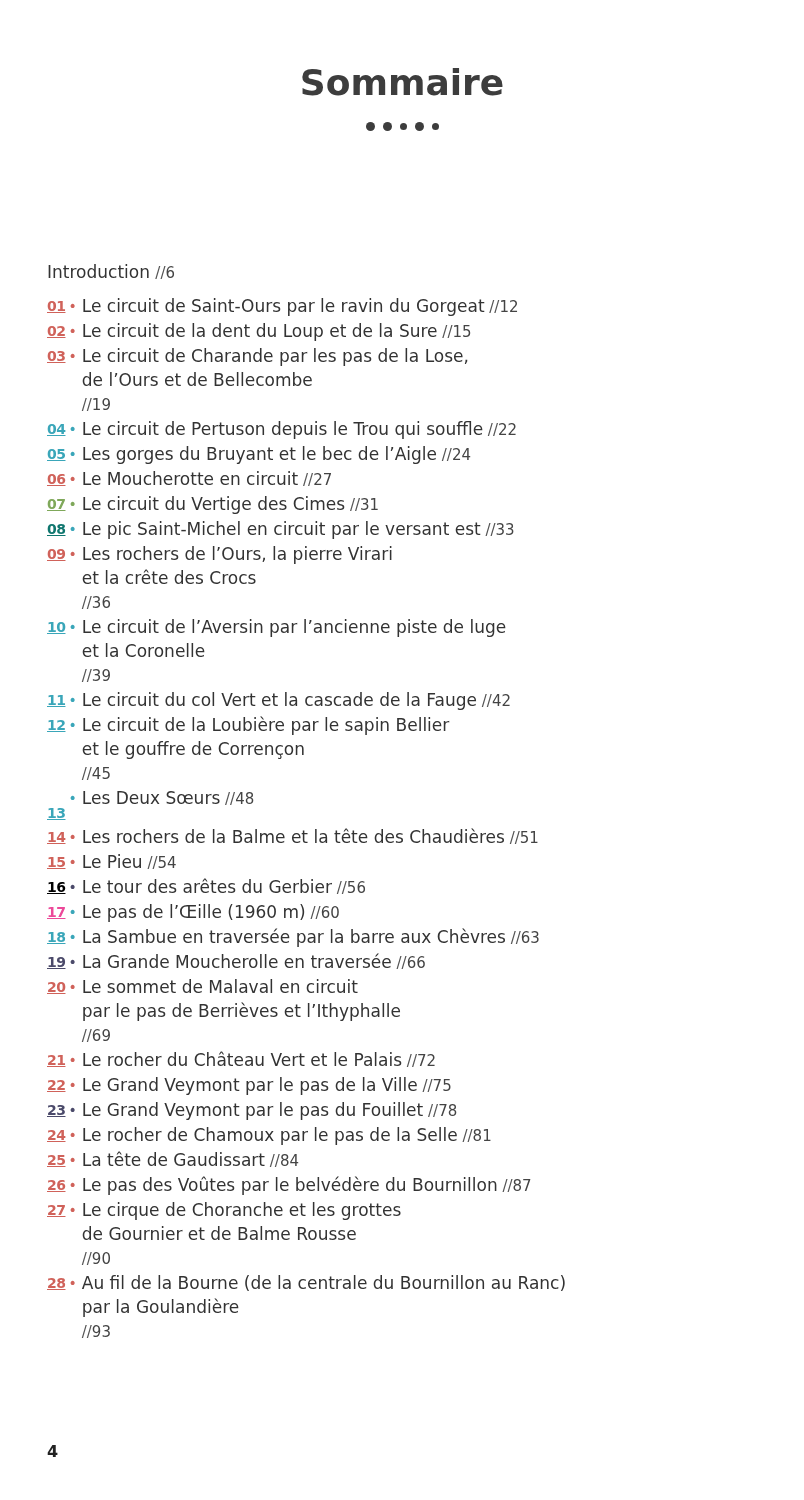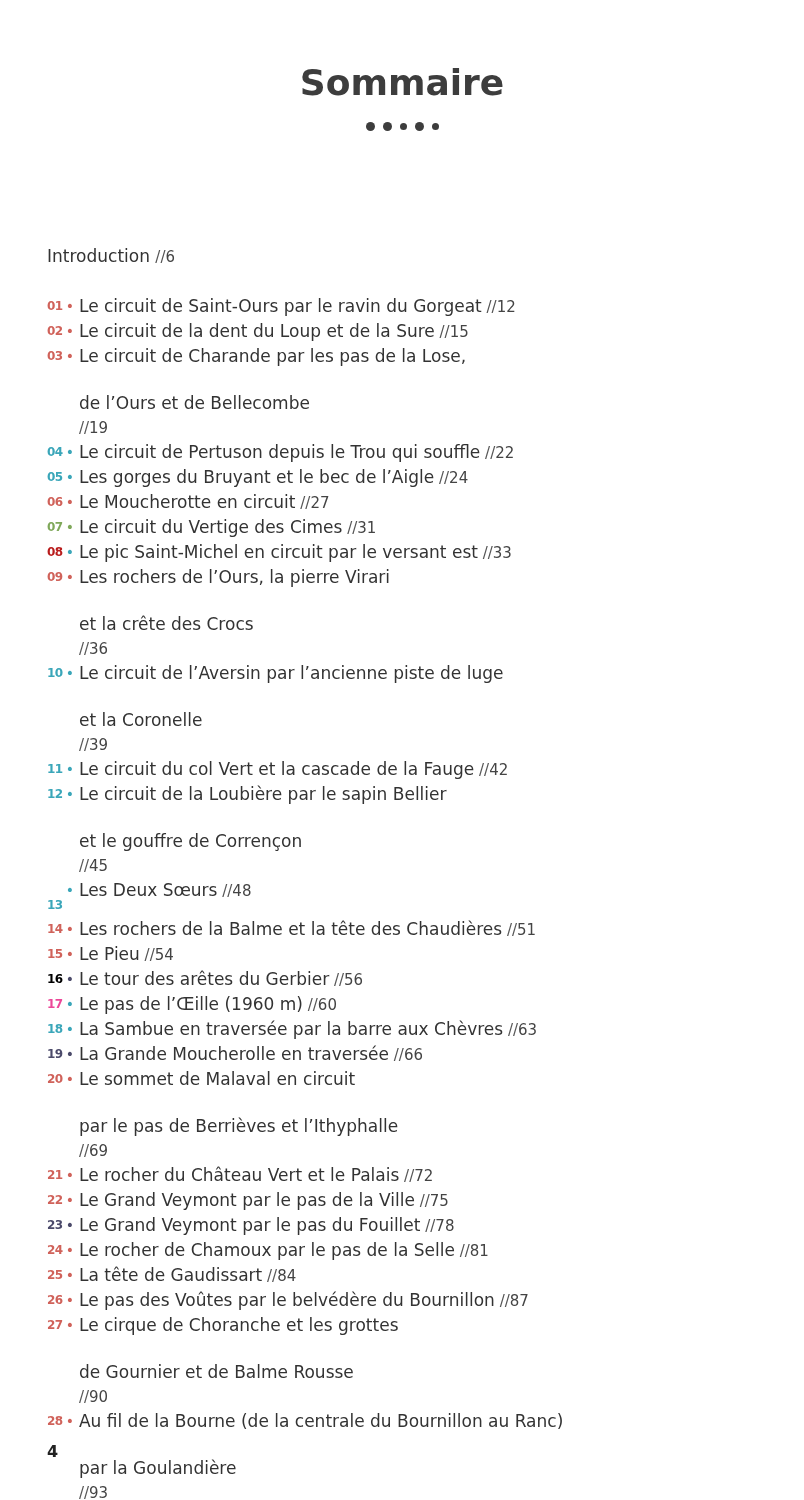--- a/index.html
+++ b/index.html
@@ -6,29 +6,29 @@
   body { width: 804px; height: 1500px; position: relative; overflow: hidden;
          font-family: "DejaVu Sans", sans-serif; color: #3a3a3a; }
   .title { position: absolute; top: 62px; left: 0; width: 804px; text-align: center;
            font-family: "DejaVu Sans", sans-serif; font-weight: bold; font-size: 36px;
            color: #3d3d3d; letter-spacing: 0px; }
   .dots { position: absolute; top: 122px; left: 0; width: 804px; display: flex;
           justify-content: center; align-items: center; gap: 8px; }
   .dot { background: #3d3d3d; border-radius: 50%; }
   .dot.big { width: 9px; height: 9px; }
   .dot.small { width: 7px; height: 7px; }
-  .intro { position: absolute; top: 246px; left: 47px; font-size: 17px; color: #333; }
+  .intro { position: absolute; top: 262px; left: 47px; font-size: 17px; color: #333; }
   .slash { color: #555; font-size: 15px; }
   .toc { position: absolute; top: 294px; left: 47px; margin: 0; padding: 0; list-style: none;
          font-size: 17px; line-height: 24px; color: #333; }
   .toc li { display: flex; align-items: flex-start; }
-  .num { font-weight: bold; font-size: 12px; letter-spacing: -0.5px; min-width: 0; }
+  .num { font-weight: bold; font-size: 14px; letter-spacing: -0.5px; min-width: 0; text-decoration: underline; }
   .bullet { margin: 0 5px 0 3px; font-size: 14px; }
   .entry { display: inline-block; }
-  .entry .line2 { display: block; margin-top: 23px; }
+  .entry .line2 { display: block; }
   .page { font-size: 15px; color: #444; }
   .pagenum { position: absolute; top: 1442px; left: 47px; font-weight: bold; font-size: 16px; color: #222; }
 </style>
 </head>
 <body>
 
 <div class="title">Sommaire</div>
 <div class="dots">
   <span class="dot big"></span>
   <span class="dot big"></span>
@@ -72,21 +72,21 @@
       <span class="num" style="color: rgb(208, 98, 90);">06</span>
       <span class="bullet" style="color: rgb(208, 98, 90);">•</span>
       <span class="entry"><span class="line1">Le Moucherotte en circuit</span><span class="slash"> //</span><span class="page">27</span></span>
     </li>
     <li>
       <span class="num" style="color: rgb(127, 168, 90);">07</span>
       <span class="bullet" style="color: rgb(127, 168, 90);">•</span>
       <span class="entry"><span class="line1">Le circuit du Vertige des Cimes</span><span class="slash"> //</span><span class="page">31</span></span>
     </li>
     <li>
-      <span class="num" style="color: #b91c1c;">08</span>
+      <span class="num" style="color: #0f766e;">08</span>
       <span class="bullet" style="color: rgb(58, 166, 185);">•</span>
       <span class="entry"><span class="line1">Le pic Saint-Michel en circuit par le versant est</span><span class="slash"> //</span><span class="page">33</span></span>
     </li>
     <li>
       <span class="num" style="color: rgb(208, 98, 90);">09</span>
       <span class="bullet" style="color: rgb(208, 98, 90);">•</span>
       <span class="entry"><span class="line1">Les rochers de l’Ours, la pierre Virari</span><span class="line2">et la crête des Crocs</span><span class="slash"> //</span><span class="page">36</span></span>
     </li>
     <li>
       <span class="num" style="color: rgb(58, 166, 185);">10</span>

